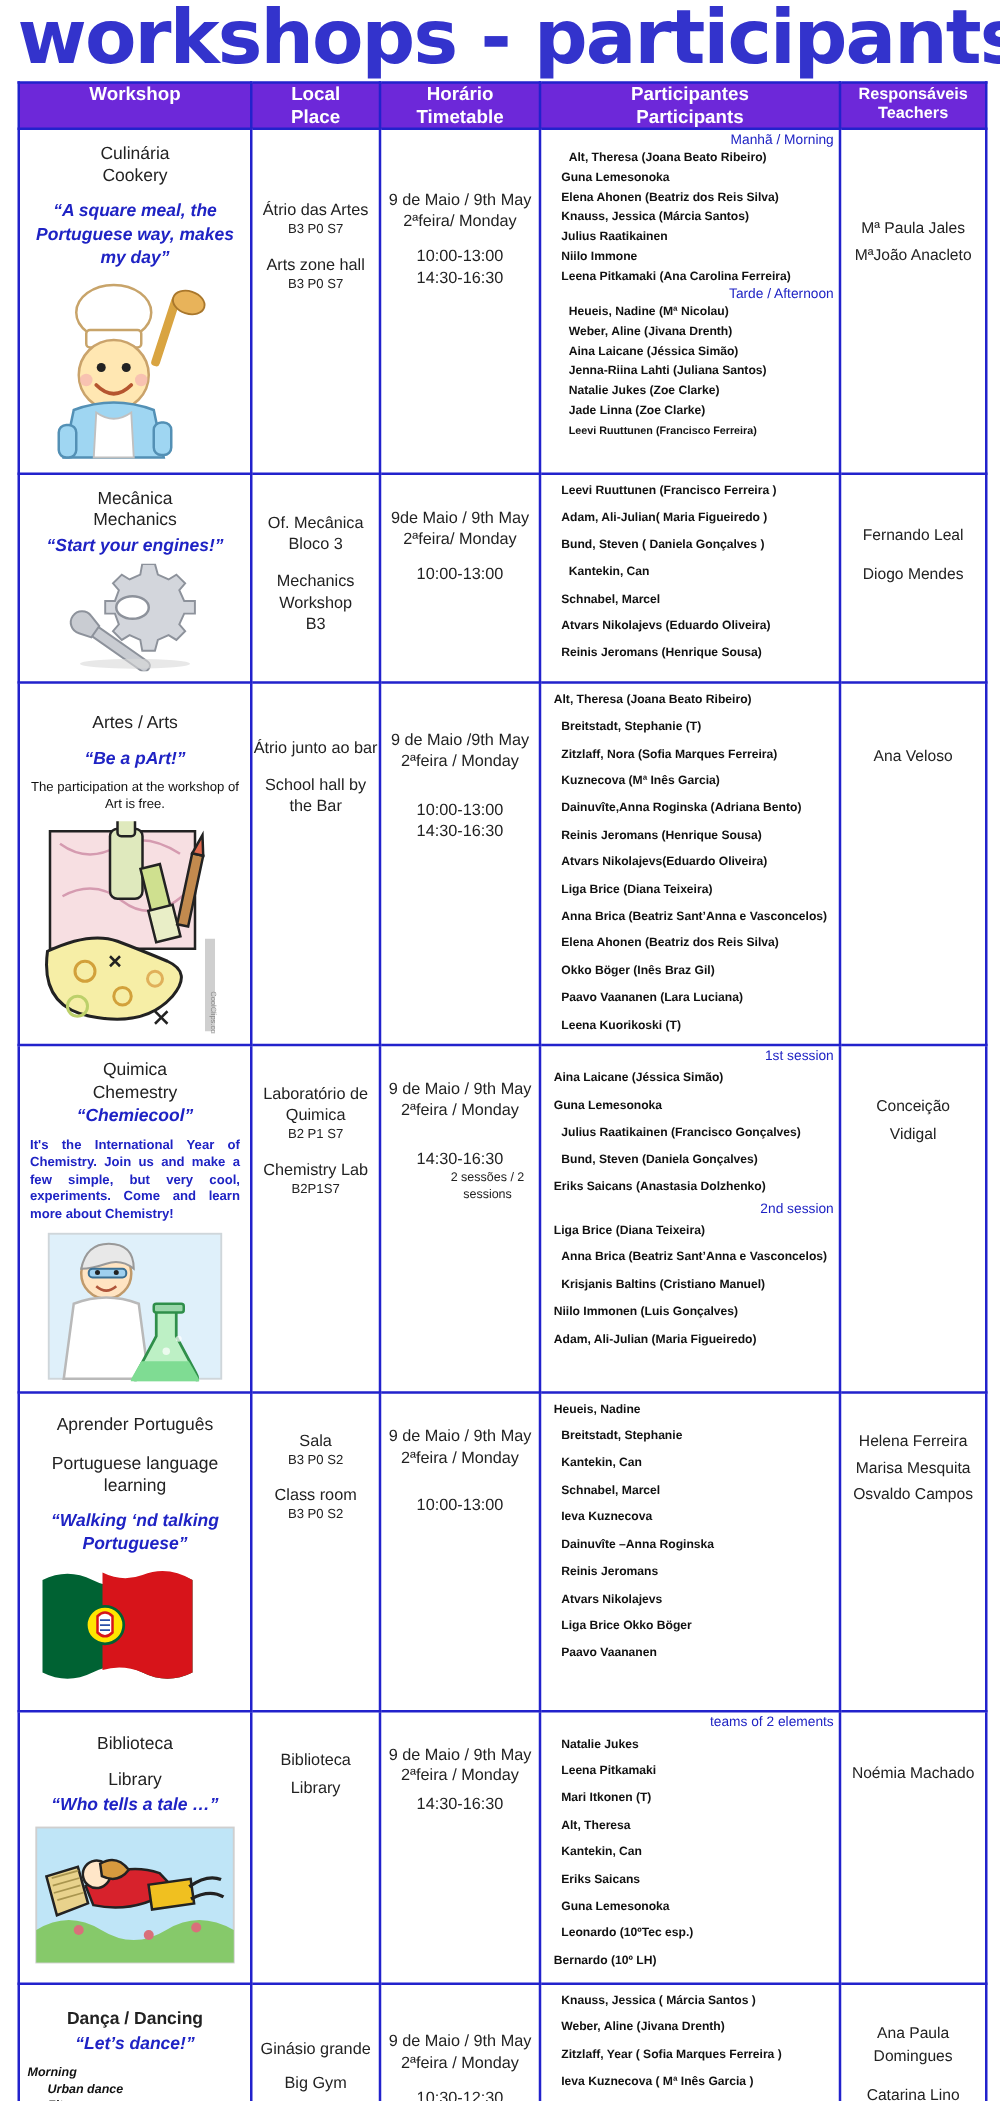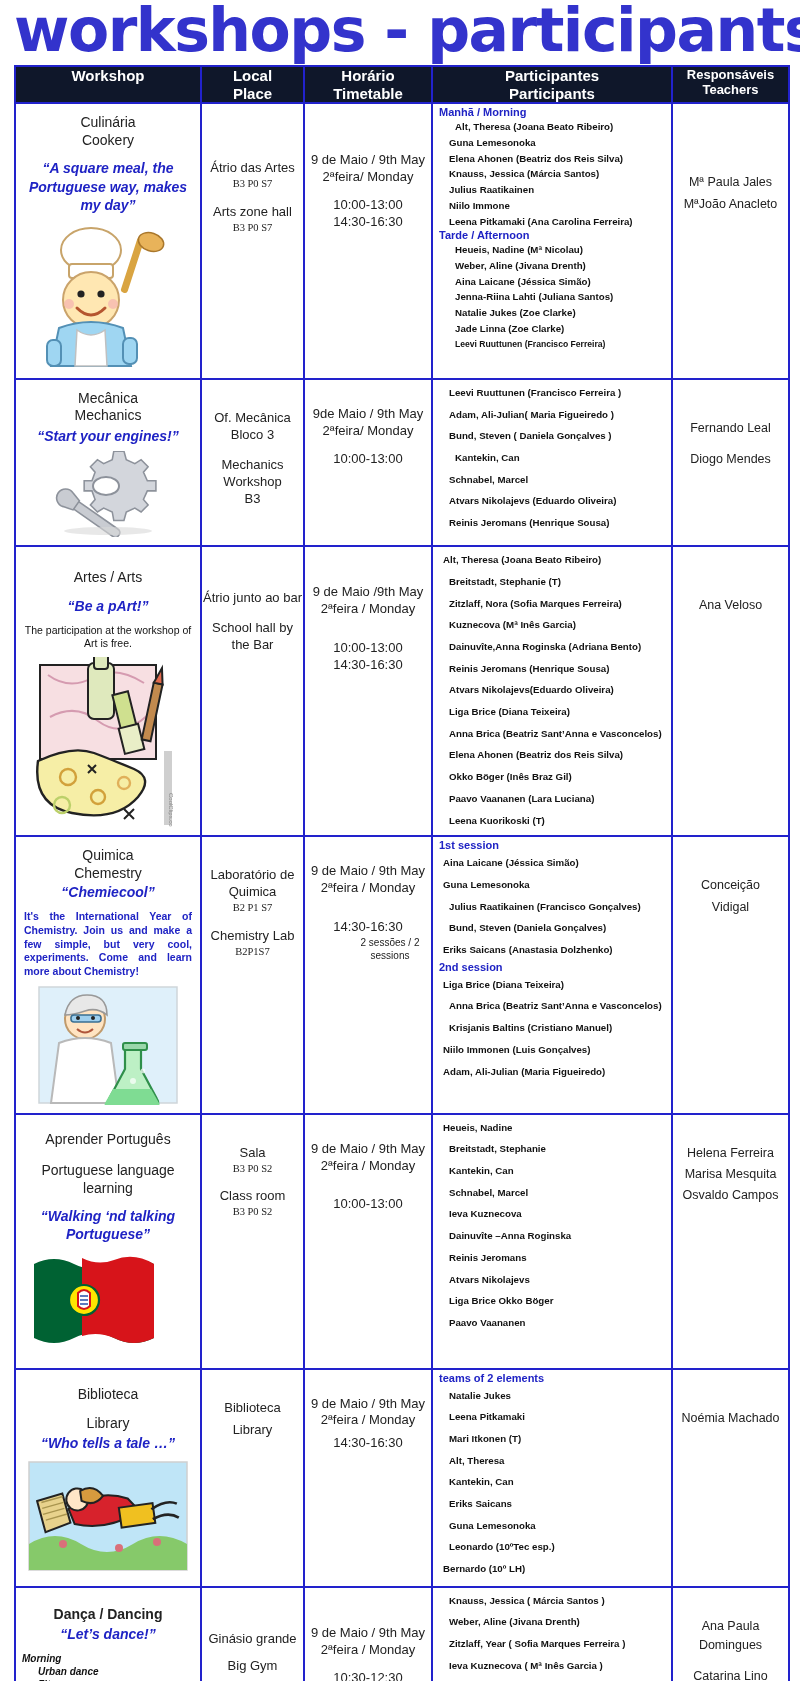--- a/index.html
+++ b/index.html
@@ -36,21 +36,21 @@
     width:774px;
     margin:0 0 0 14px;
     table-layout:fixed;
   }
   table.sched td, table.sched th{
     border:2px solid #2222cc;
     vertical-align:top;
     padding:0;
   }
   thead th{
-    background:#0f172a;
+    background:#6d28d9;
     color:#ffffff;
     font-weight:700;
     text-align:center;
     font-size:15px;
     line-height:1.18;
     padding:5px 2px 6px 2px;
     font-family:"Liberation Sans", sans-serif;
   }
   thead th.small{
     font-size:13px;
@@ -108,36 +108,36 @@
   .ws .note.left .ind{display:block;padding-left:16px;}
 
   
   .place, .time{
     text-align:center;
     font-size:13px;
     line-height:1.3;
     color:#222;
     padding-top:4px;
   }
-  .place .sub{font-size:10.5px;font-family:Liberation Serif, serif;}
+  .place .sub{font-size:10.5px;}
   .place .gap{height:13px;}
   .time .gap{height:11px;}
   .time .small{font-size:10px;margin-left:44px;}
 
   
   .parts{
     padding:2px 4px 4px 6px;
     font-size:9.7px;
     line-height:1.0;
     color:#111;
   }
   .parts .sect{
     color:#1f23c4;
-    font-weight:700;
-    text-align:left;
+    font-weight:400;
+    text-align:right;
     font-size:11px;
     padding:1px 0 1px 0;
   }
   .parts .p{
     font-weight:700;
     padding:3px 0 3px 4px;
     white-space:nowrap;
     font-size:9.7px;
   }
   .parts .p.i1{padding-left:10px;}

